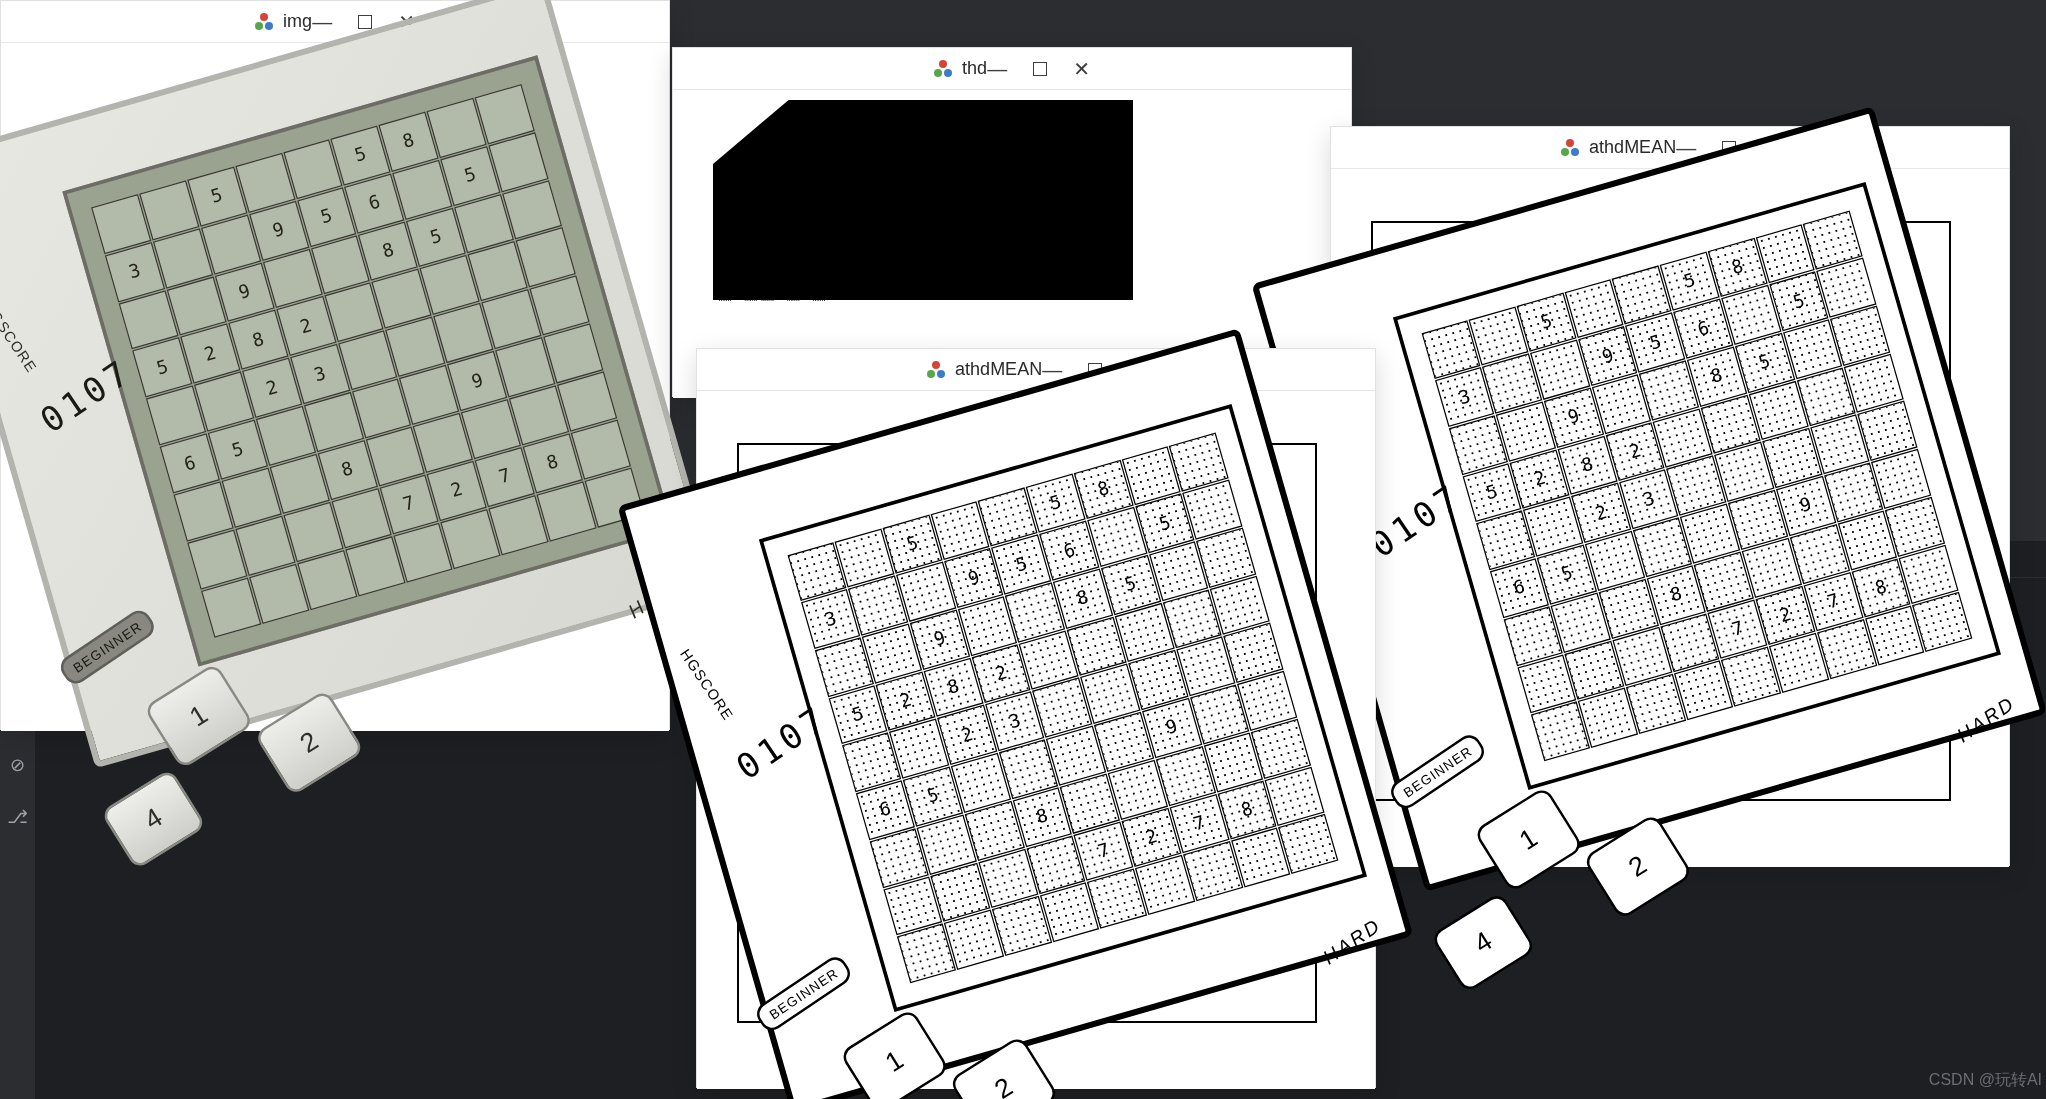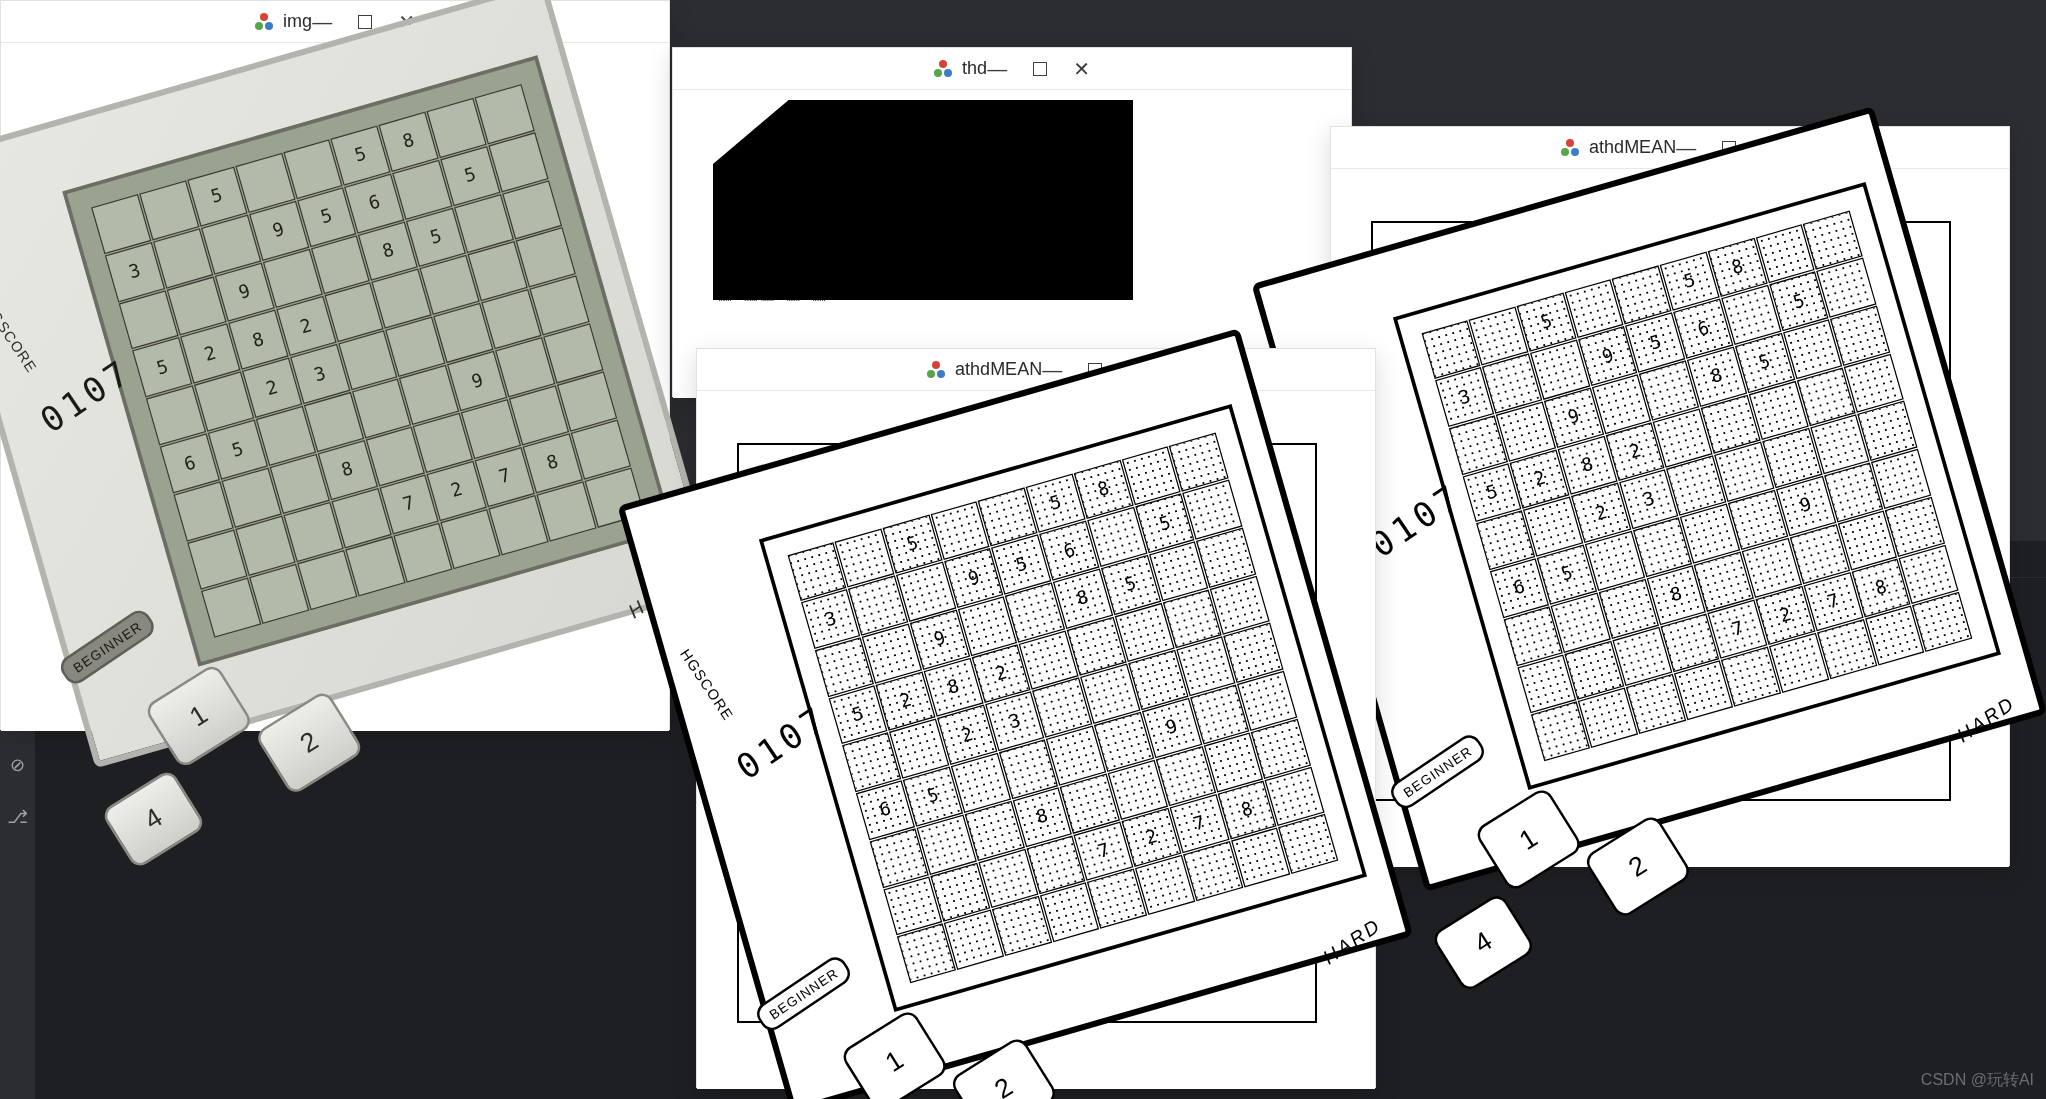--- a/index.html
+++ b/index.html
@@ -48,21 +48,21 @@
     height: 40px; padding-left: 12px;
     border-top: 1px solid #2b2d30;
   }
   .ide-toolbar .reload { color: #6fb76f; font-size: 18px; }
   .ide-toolbar .stop {
     width: 14px; height: 14px; border: 2px solid #d05555;
   }
   .ide-toolbar .dots { color: #9da0a8; font-size: 18px; }
 
   .watermark {
-    position: absolute; right: 12px; bottom: 8px;
+    position: absolute; right: 4px; bottom: 8px;
     color: #6b6d73; font-size: 16px;
   }
 
   
   .cv-window {
     position: absolute;
     background: #ffffff;
     border: 1px solid #e1e1e1;
     box-shadow: 0 8px 24px rgba(0,0,0,0.15);
   }

